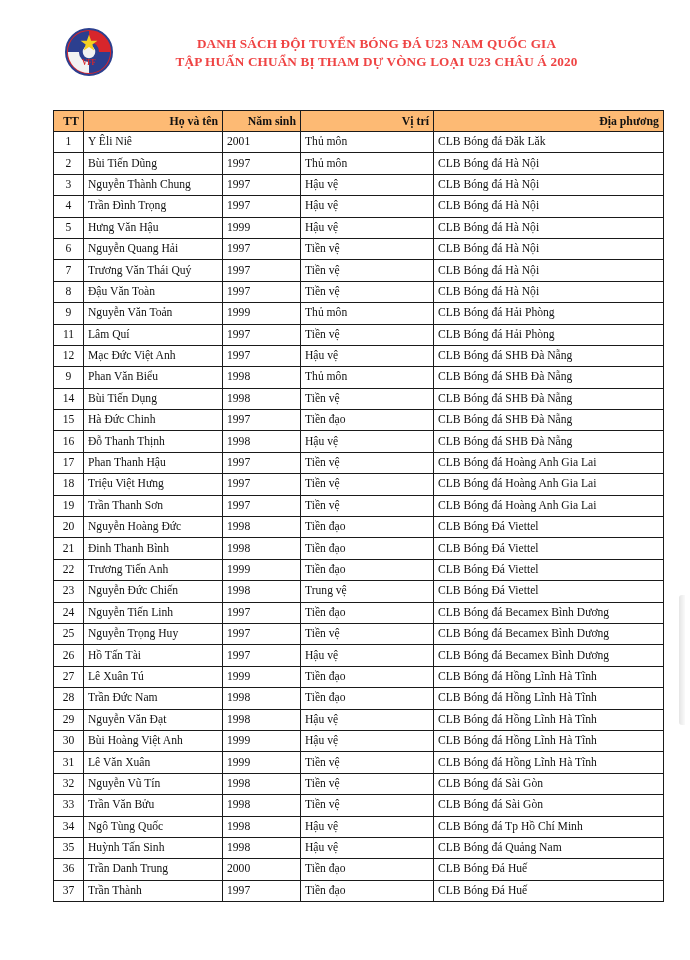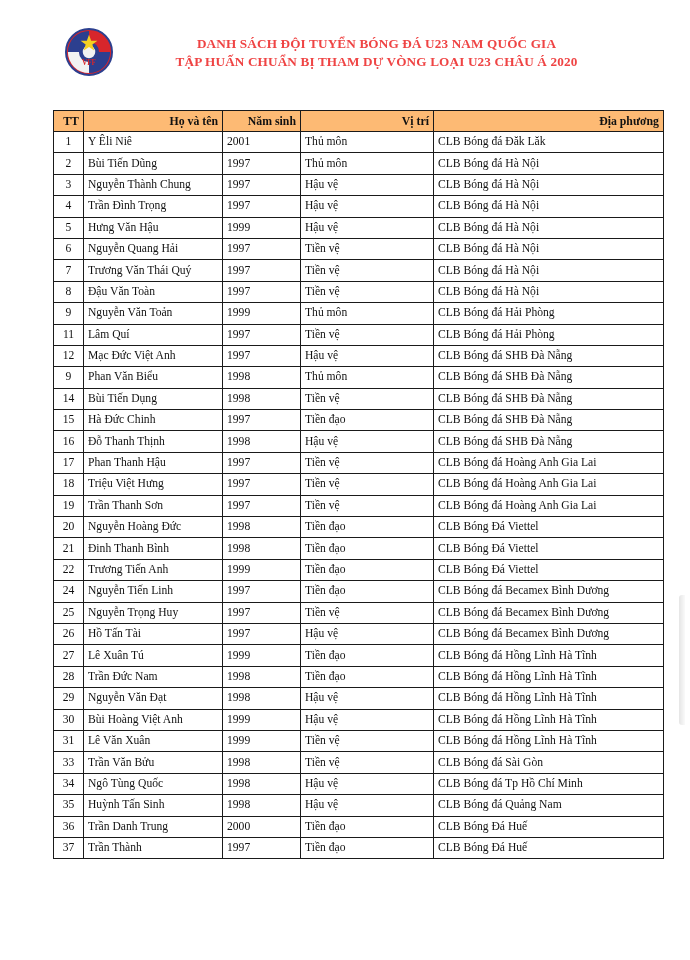--- a/index.html
+++ b/index.html
@@ -295,20 +295,27 @@
           <td class="club">CLB Bóng Đá Viettel</td>
         </tr>
         <tr>
           <td class="tt">22</td>
           <td class="name">Trương Tiến Anh</td>
           <td class="year">1999</td>
           <td class="pos">Tiền đạo</td>
           <td class="club">CLB Bóng Đá Viettel</td>
         </tr>
         <tr>
+          <td class="tt">23</td>
+          <td class="name">Nguyễn Đức Chiến</td>
+          <td class="year">1998</td>
+          <td class="pos">Trung vệ</td>
+          <td class="club">CLB Bóng Đá Viettel</td>
+        </tr>
+        <tr>
           <td class="tt">24</td>
           <td class="name">Nguyễn Tiến Linh</td>
           <td class="year">1997</td>
           <td class="pos">Tiền đạo</td>
           <td class="club">CLB Bóng đá Becamex Bình Dương</td>
         </tr>
         <tr>
           <td class="tt">25</td>
           <td class="name">Nguyễn Trọng Huy</td>
           <td class="year">1997</td>
@@ -349,20 +356,27 @@
           <td class="year">1999</td>
           <td class="pos">Hậu vệ</td>
           <td class="club">CLB Bóng đá Hồng Lĩnh Hà Tĩnh</td>
         </tr>
         <tr>
           <td class="tt">31</td>
           <td class="name">Lê Văn Xuân</td>
           <td class="year">1999</td>
           <td class="pos">Tiền vệ</td>
           <td class="club">CLB Bóng đá Hồng Lĩnh Hà Tĩnh</td>
+        </tr>
+        <tr>
+          <td class="tt">32</td>
+          <td class="name">Nguyễn Vũ Tín</td>
+          <td class="year">1998</td>
+          <td class="pos">Tiền vệ</td>
+          <td class="club">CLB Bóng đá Sài Gòn</td>
         </tr>
         <tr>
           <td class="tt">33</td>
           <td class="name">Trần Văn Bửu</td>
           <td class="year">1998</td>
           <td class="pos">Tiền vệ</td>
           <td class="club">CLB Bóng đá Sài Gòn</td>
         </tr>
         <tr>
           <td class="tt">34</td>

